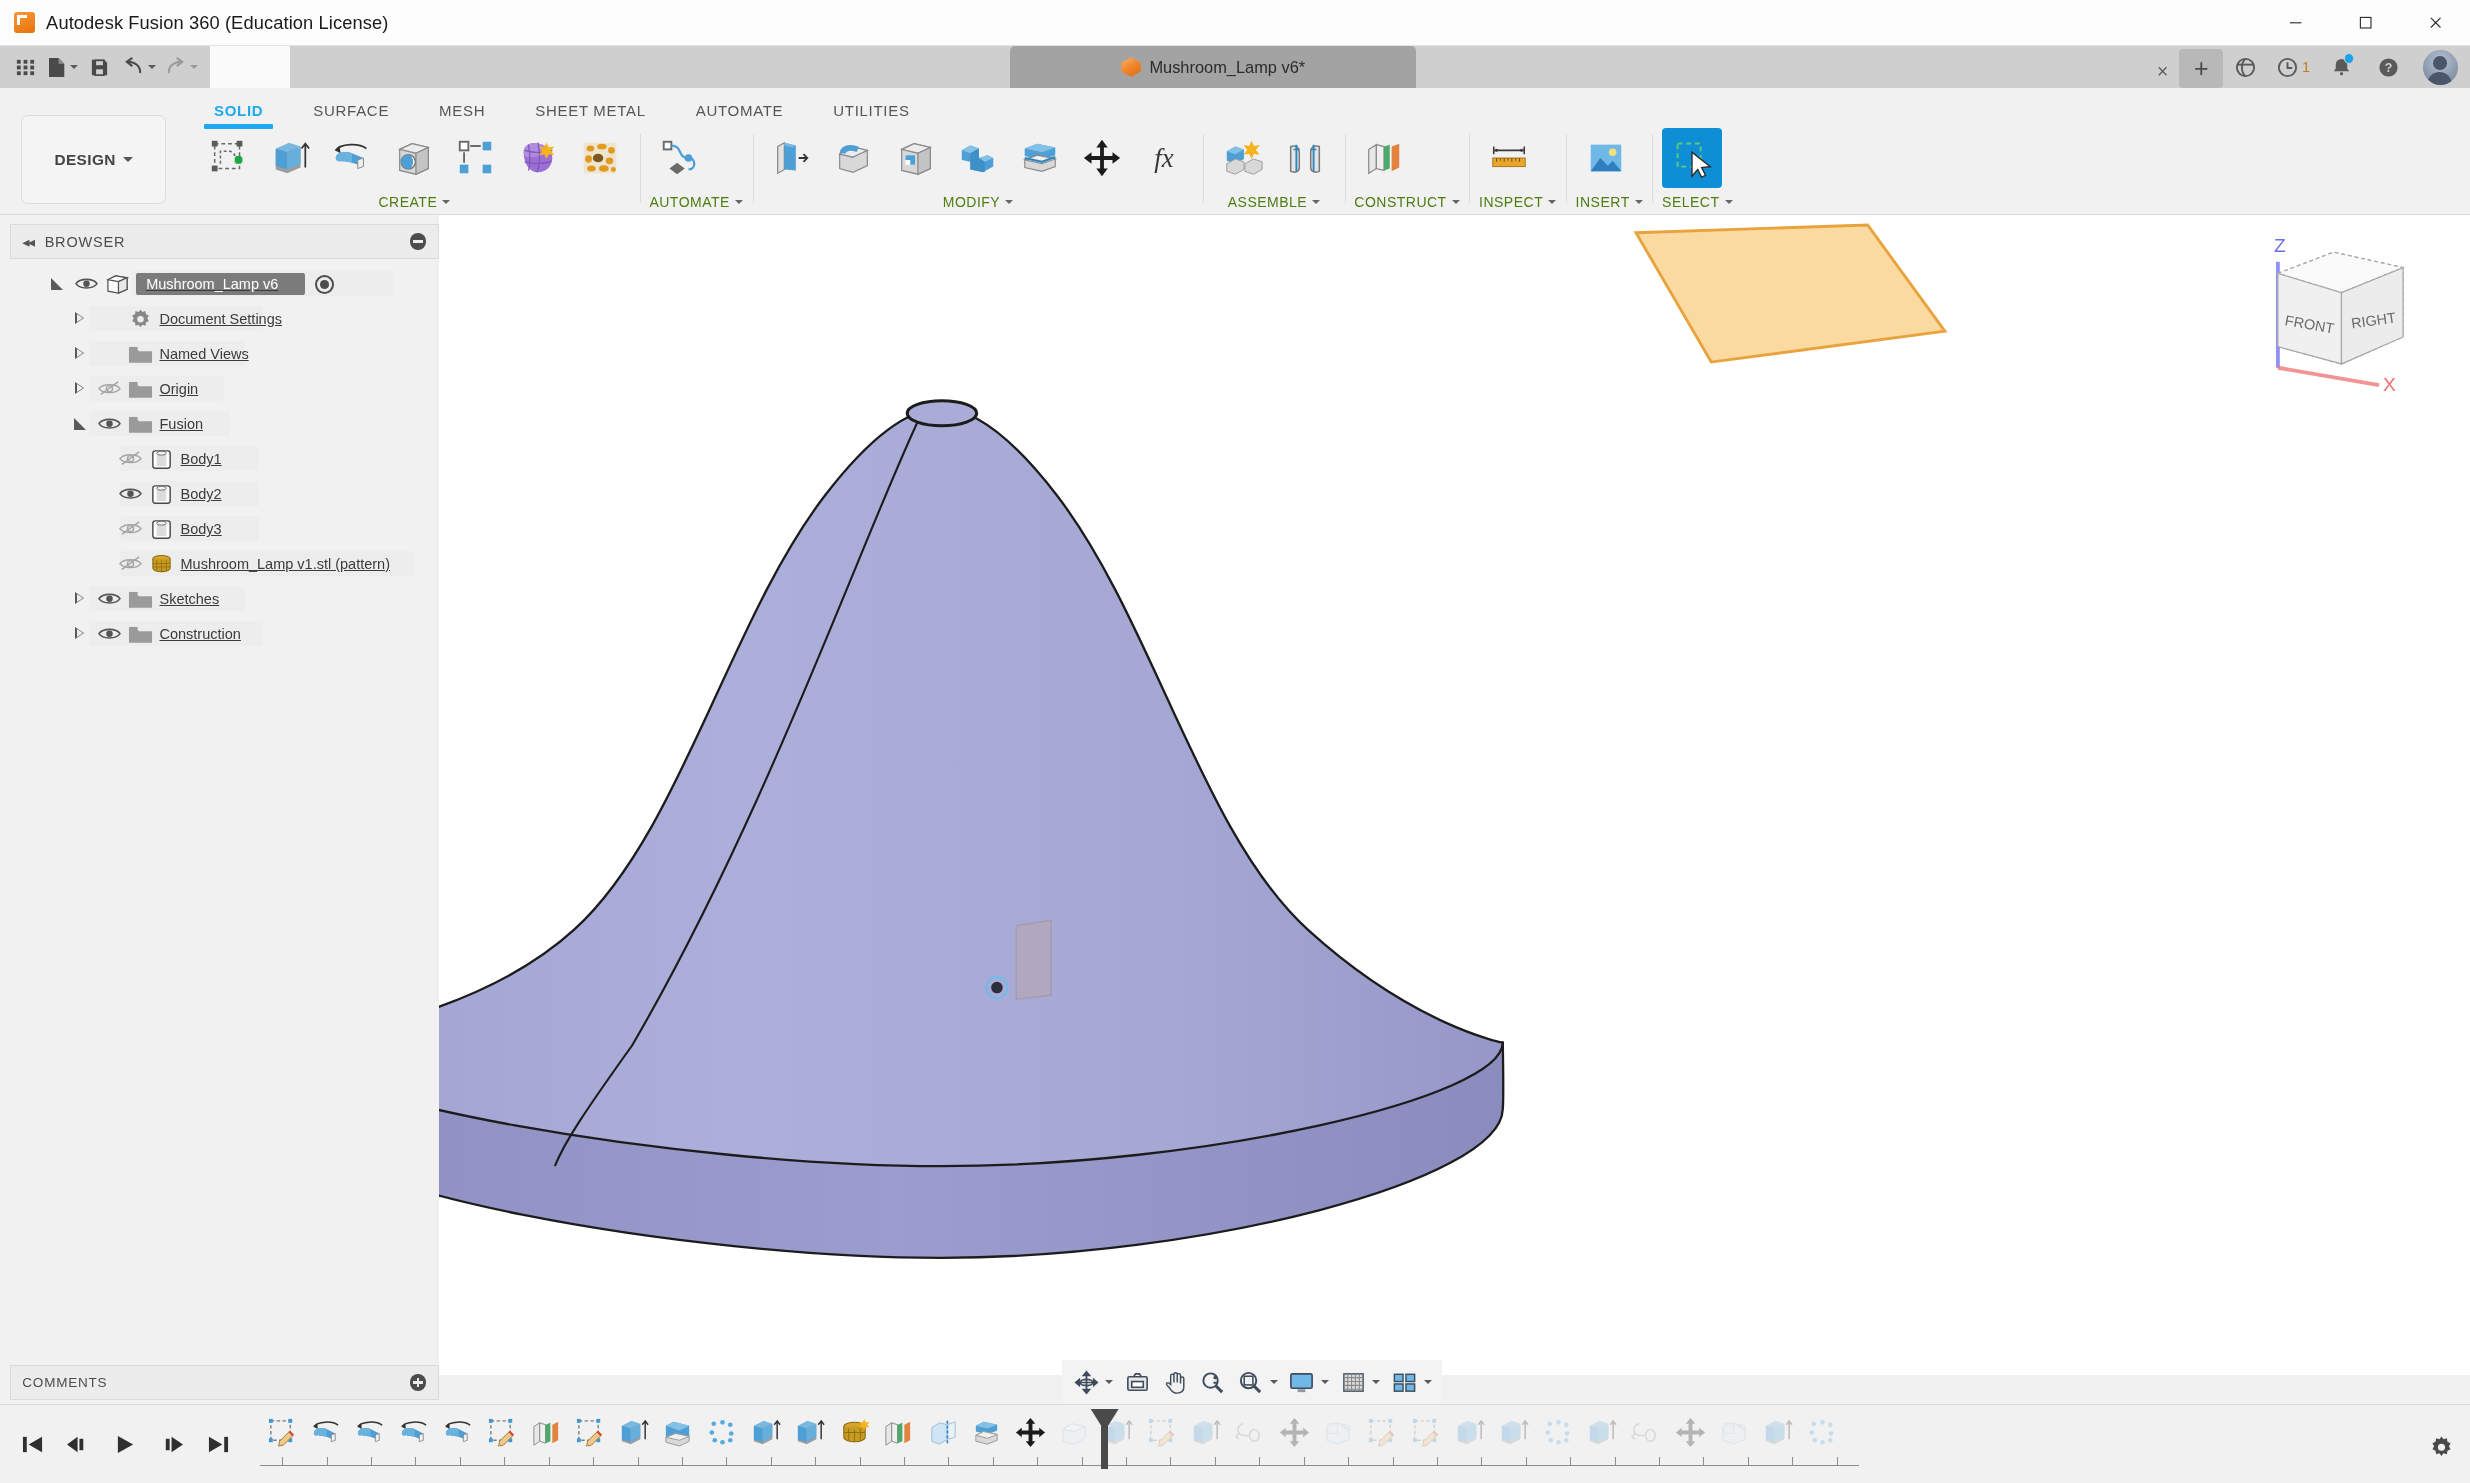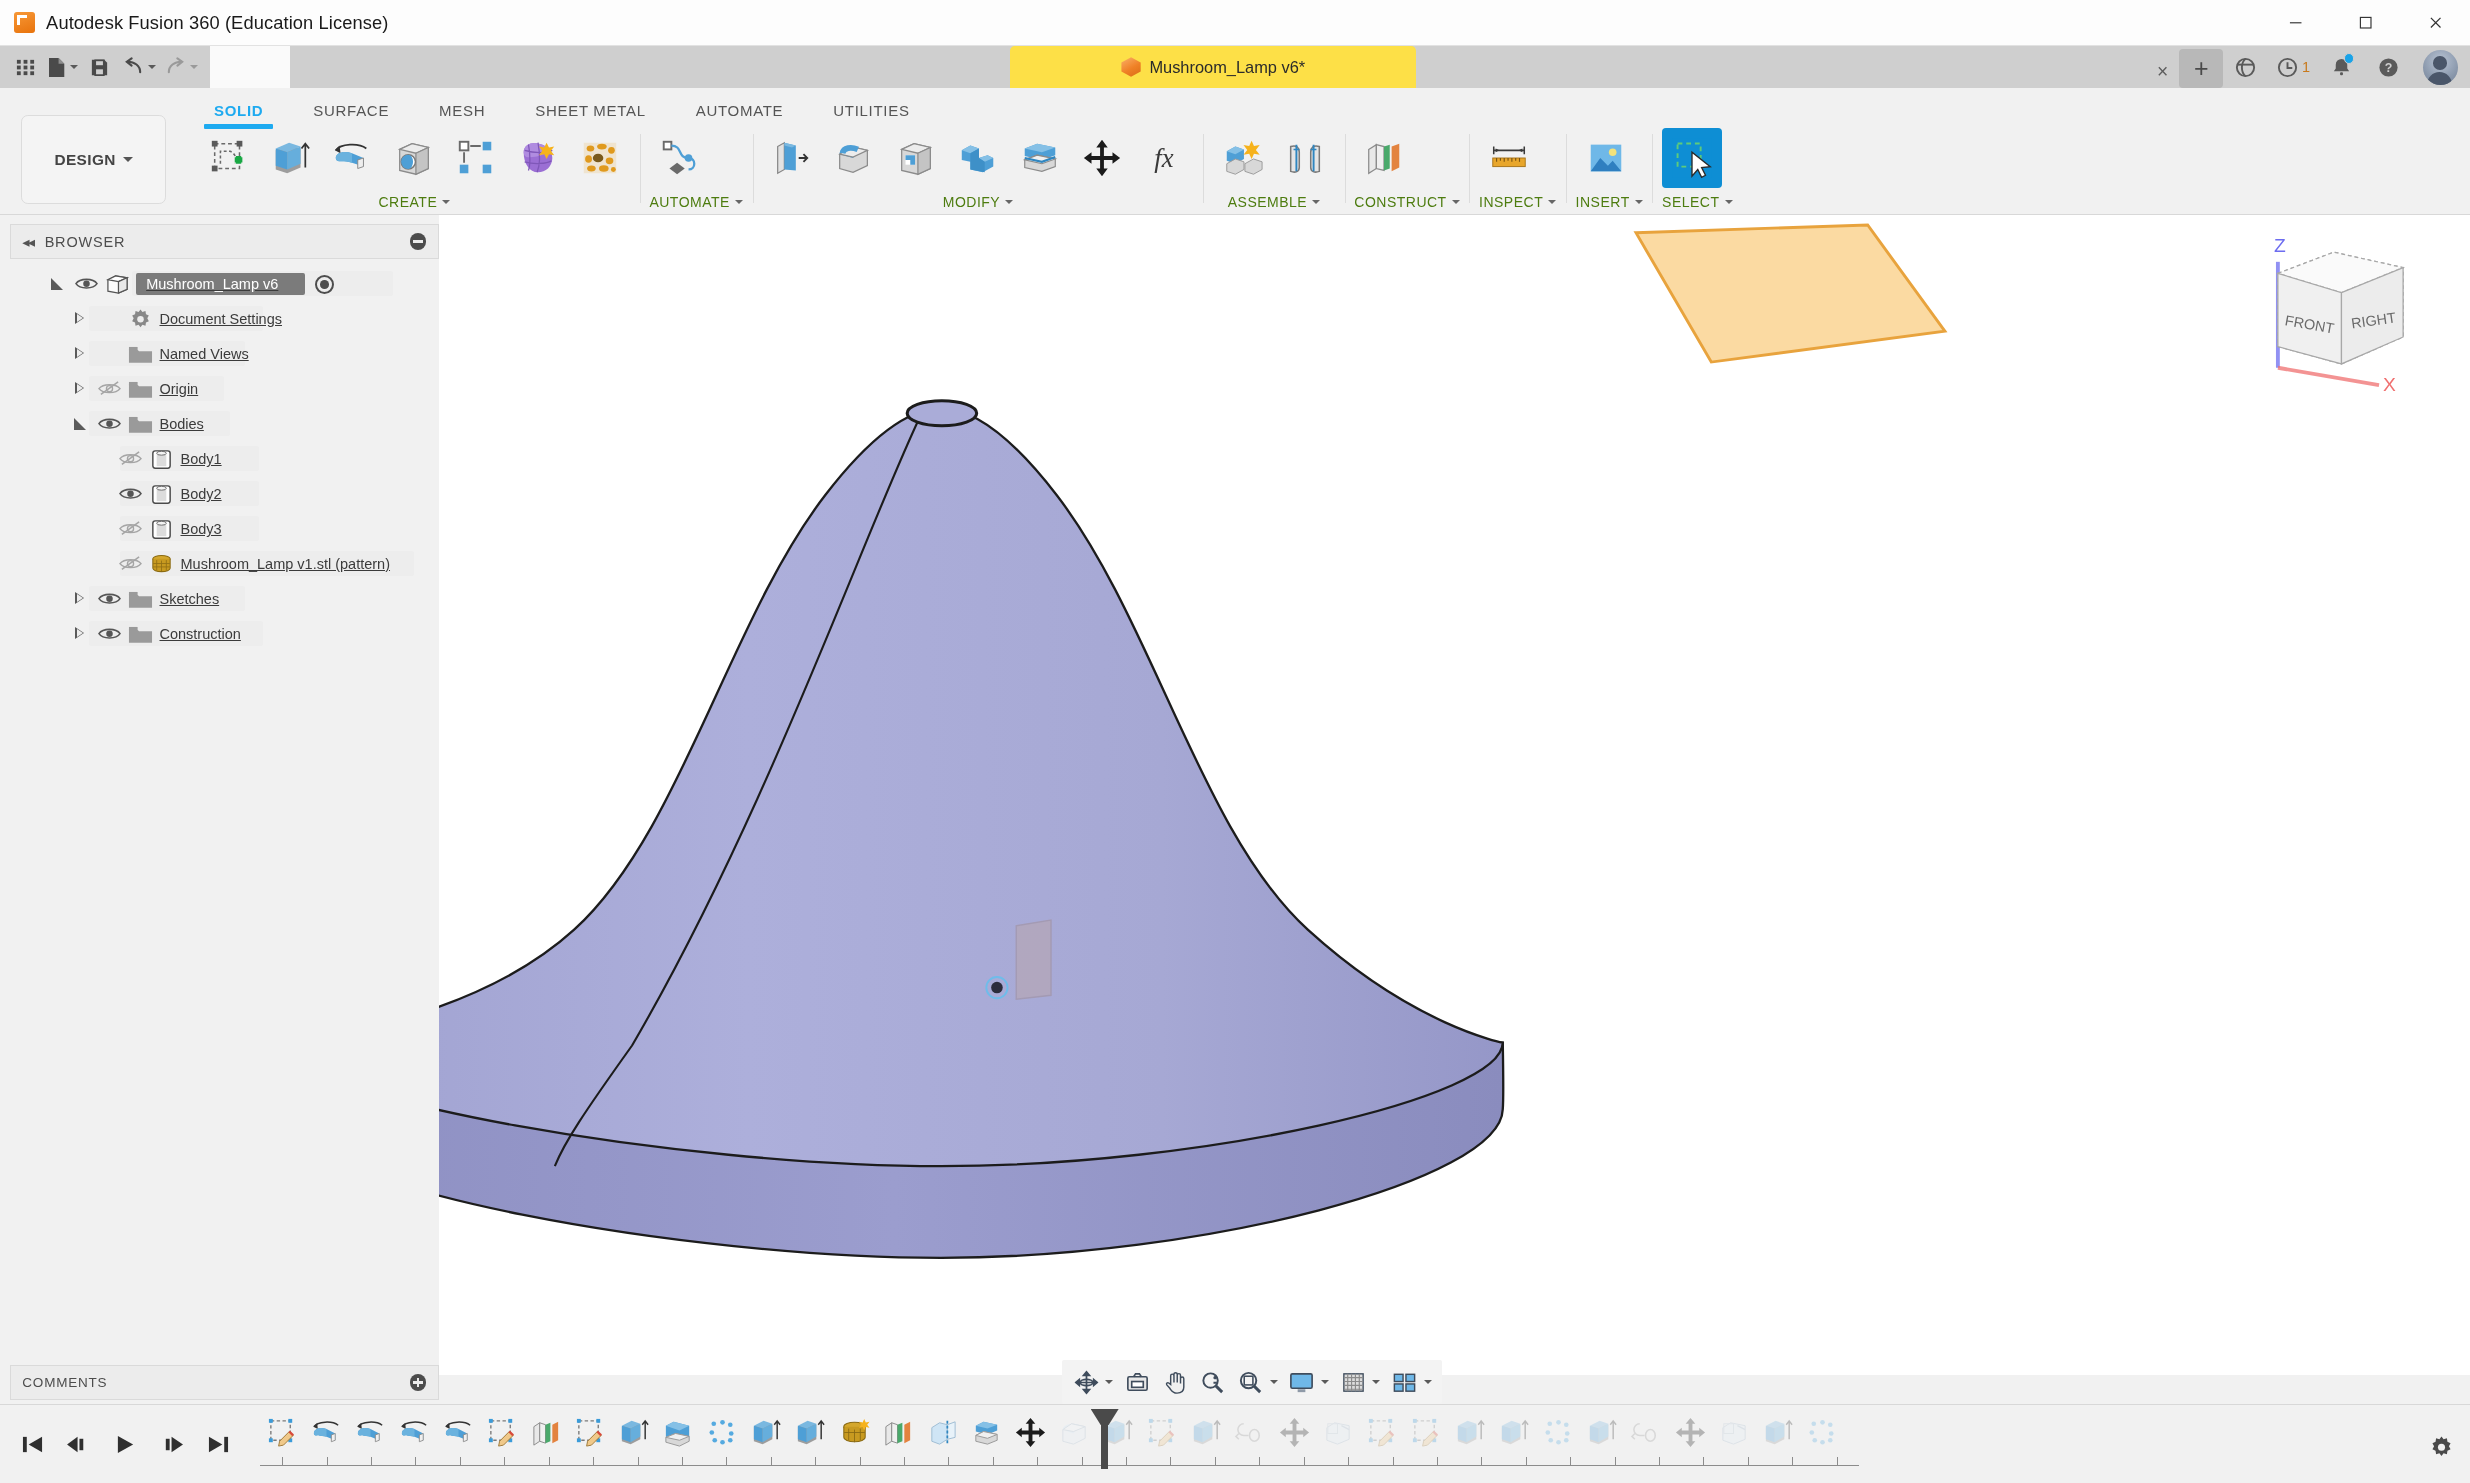--- a/index.html
+++ b/index.html
@@ -57,21 +57,21 @@
   }
   .caret-sm.dim { border-top-color: #9a9a9a; }
 
   .doc-tabs {
     position: absolute; left: 290px; top: 0; height: 42px; right: 0;
     display: flex; align-items: flex-end; background: #cfcfcf;
   }
   .tab-spacer { flex: 1; }
   .doc-tab {
     height: 42px; display: flex; align-items: center; gap: 8.7px;
-    padding: 0 15.4px; background: #fde047; border-radius: 4.8px 4.8px 0 0;
+    padding: 0 15.4px; background: #a3a3a3; border-radius: 4.8px 4.8px 0 0;
     min-width: 406px; justify-content: center;
   }
   .doc-tab-icon {
     width: 19.3px; height: 19.3px; border-radius: 2.9px;
     background: linear-gradient(150deg,#fbb36a 0%,#ef8126 55%,#d96c14 100%);
     transform: rotate(0deg); clip-path: polygon(50% 0,100% 27%,100% 73%,50% 100%,0 73%,0 27%);
   }
   .doc-tab-label { font-size: 16.4px; color: #2b2b2b; }
   .tab-close {
     margin-left: 9.7px; width: 33px; height: 33px; display: flex; align-items: center;
@@ -772,21 +772,21 @@
               <path d="M1 8 C5 2 19 2 23 8 C19 14 5 14 1 8 Z" fill="none" stroke="#555" stroke-width="1.6"></path>
               <circle cx="12" cy="8" r="3.4" fill="#555"></circle>
             </svg>
         </span>
         <span class="ticon">
           <svg width="25" height="19.3" viewBox="0 0 26 20">
               <path d="M1 4 h8 l2.5 2.5 h13.5 v12 h-24 z" fill="#9a9a9a"></path>
               <path d="M1 2 h9 v3 h-9 z" fill="#9a9a9a"></path>
             </svg>
         </span>
-        <span class="tlabel">Bodies</span>
+        <span class="tlabel">Fusion</span>
       </div>
 
       <div class="trow" style="padding-left:104px;">
         <div class="hl" style="left:110px; width:139px;"></div>
         <span class="eye">
           <svg width="23" height="17.4" viewBox="0 0 24 18">
               <path d="M1 9 C5 3.5 19 3.5 23 9 C19 14.5 5 14.5 1 9 Z" fill="none" stroke="#a5a5a5" stroke-width="1.5"></path>
               <circle cx="12" cy="9" r="3.2" fill="none" stroke="#a5a5a5" stroke-width="1.4"></circle>
               <path d="M3 15 L21 2" stroke="#a5a5a5" stroke-width="1.6"></path>
             </svg>

